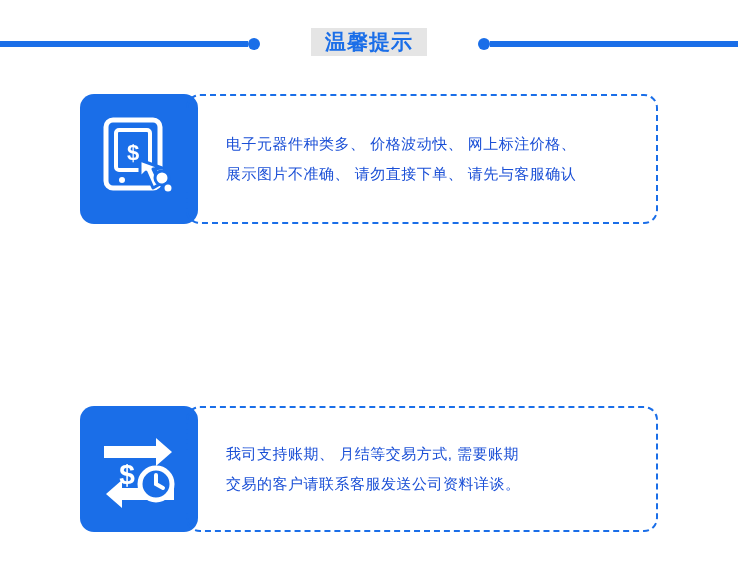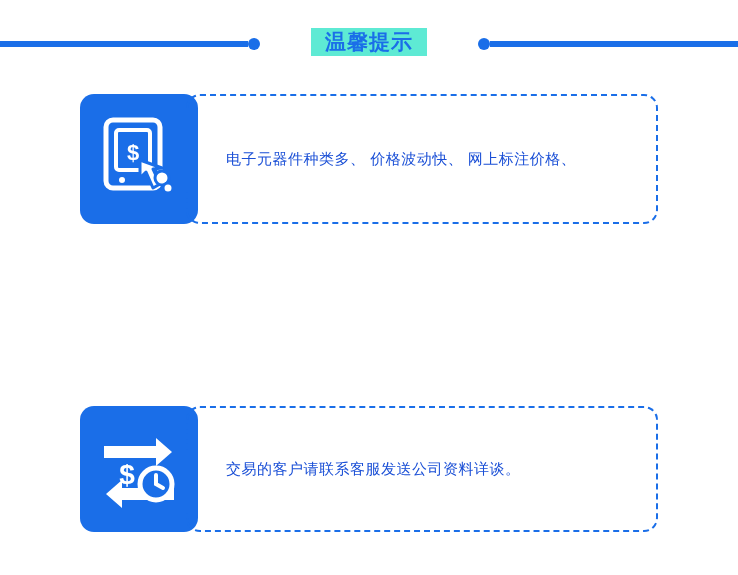--- a/index.html
+++ b/index.html
@@ -45,21 +45,21 @@
     height: 12px;
     border-radius: 50%;
     background: #1a6ee8;
   }
   .dot.left  { left: 248px; }
   .dot.right { right: 248px; }
 
   .header-text {
     position: relative;
     z-index: 3;
-    background: #5eead4;
+    background: #e5e5e5;
     padding: 0 14px;
     display: flex;
     align-items: baseline;
     gap: 16px;
     white-space: nowrap;
   }
   .title-cn {
     color: #1a6ee8;
     font-size: 21px;
     font-weight: bold;
@@ -145,32 +145,34 @@
         <rect x="16" y="14" width="34" height="40" rx="3" fill="none" stroke="#ffffff" stroke-width="4"></rect>
         <text x="33" y="44" font-family="Liberation Sans, sans-serif" font-size="22" font-weight="bold" fill="#ffffff" text-anchor="middle">$</text>
         <circle cx="22" cy="64" r="3" fill="#ffffff"></circle>
         <path d="M40 44 L40 62 L46 56 L53 72 L60 68 L53 53 L62 52 Z" fill="#ffffff" stroke="#1a6ee8" stroke-width="3" stroke-linejoin="round"></path>
         <circle cx="62" cy="62" r="7" fill="#ffffff" stroke="#1a6ee8" stroke-width="3"></circle>
         <circle cx="68" cy="72" r="5" fill="#ffffff" stroke="#1a6ee8" stroke-width="3"></circle>
       </svg>
     </div>
     <div class="text-box">
       <div class="line">电子元器件种类多、 价格波动快、 网上标注价格、</div>
+      <div class="line">展示图片不准确、 请勿直接下单、 请先与客服确认</div>
     </div>
   </div>
 
 
   <div class="row r3">
     <div class="icon-box">
       <svg class="icon-svg" width="86" height="86" viewBox="0 0 86 86" aria-hidden="true">
         <path d="M8 20 H60 L60 12 L76 26 L60 40 L60 32 H8 Z" fill="#ffffff"></path>
         <path d="M78 62 H26 L26 54 L10 68 L26 82 L26 74 H78 Z" fill="#ffffff"></path>
         <text x="31" y="58" font-family="Liberation Sans, sans-serif" font-size="28" font-weight="bold" fill="#ffffff" text-anchor="middle">$</text>
         <circle cx="60" cy="58" r="16" fill="#1a6ee8" stroke="#ffffff" stroke-width="5"></circle>
         <path d="M60 49 V58 L67 62" stroke="#ffffff" stroke-width="4" stroke-linecap="round" fill="none"></path>
       </svg>
     </div>
     <div class="text-box">
+      <div class="line">我司支持账期、 月结等交易方式, 需要账期</div>
       <div class="line">交易的客户请联系客服发送公司资料详谈。</div>
     </div>
   </div>
 
 </div>
 
 </body></html>

